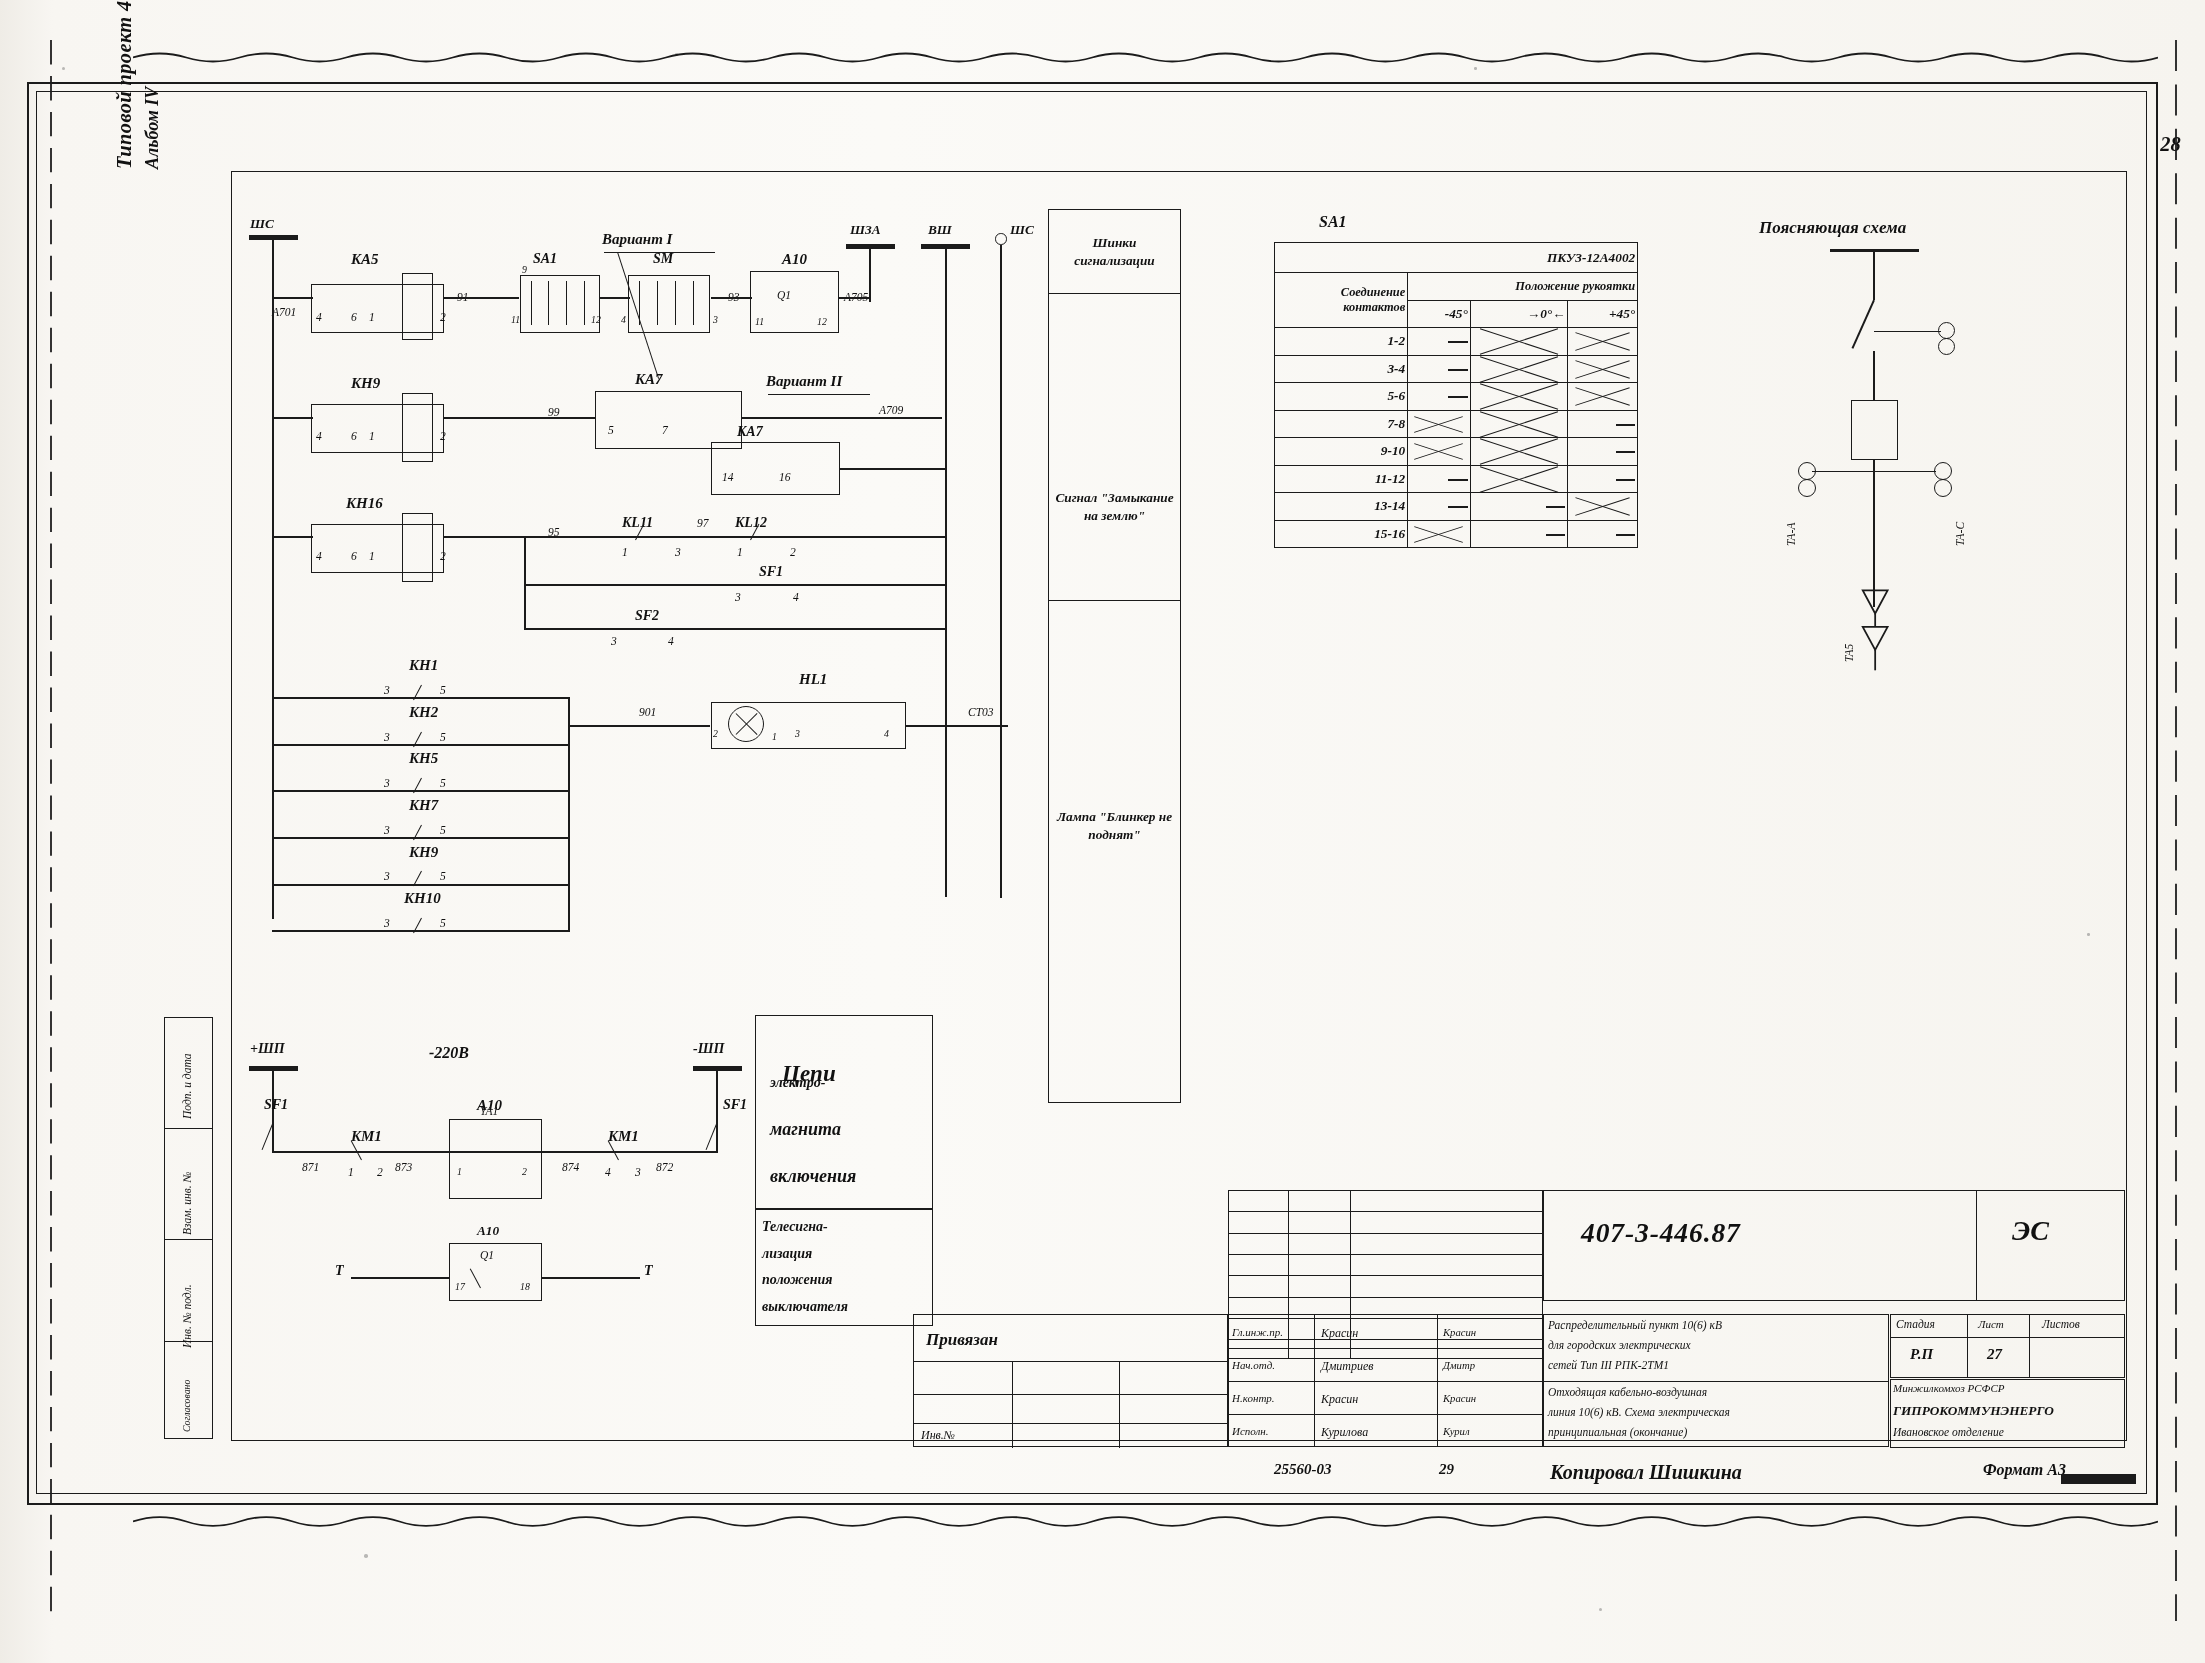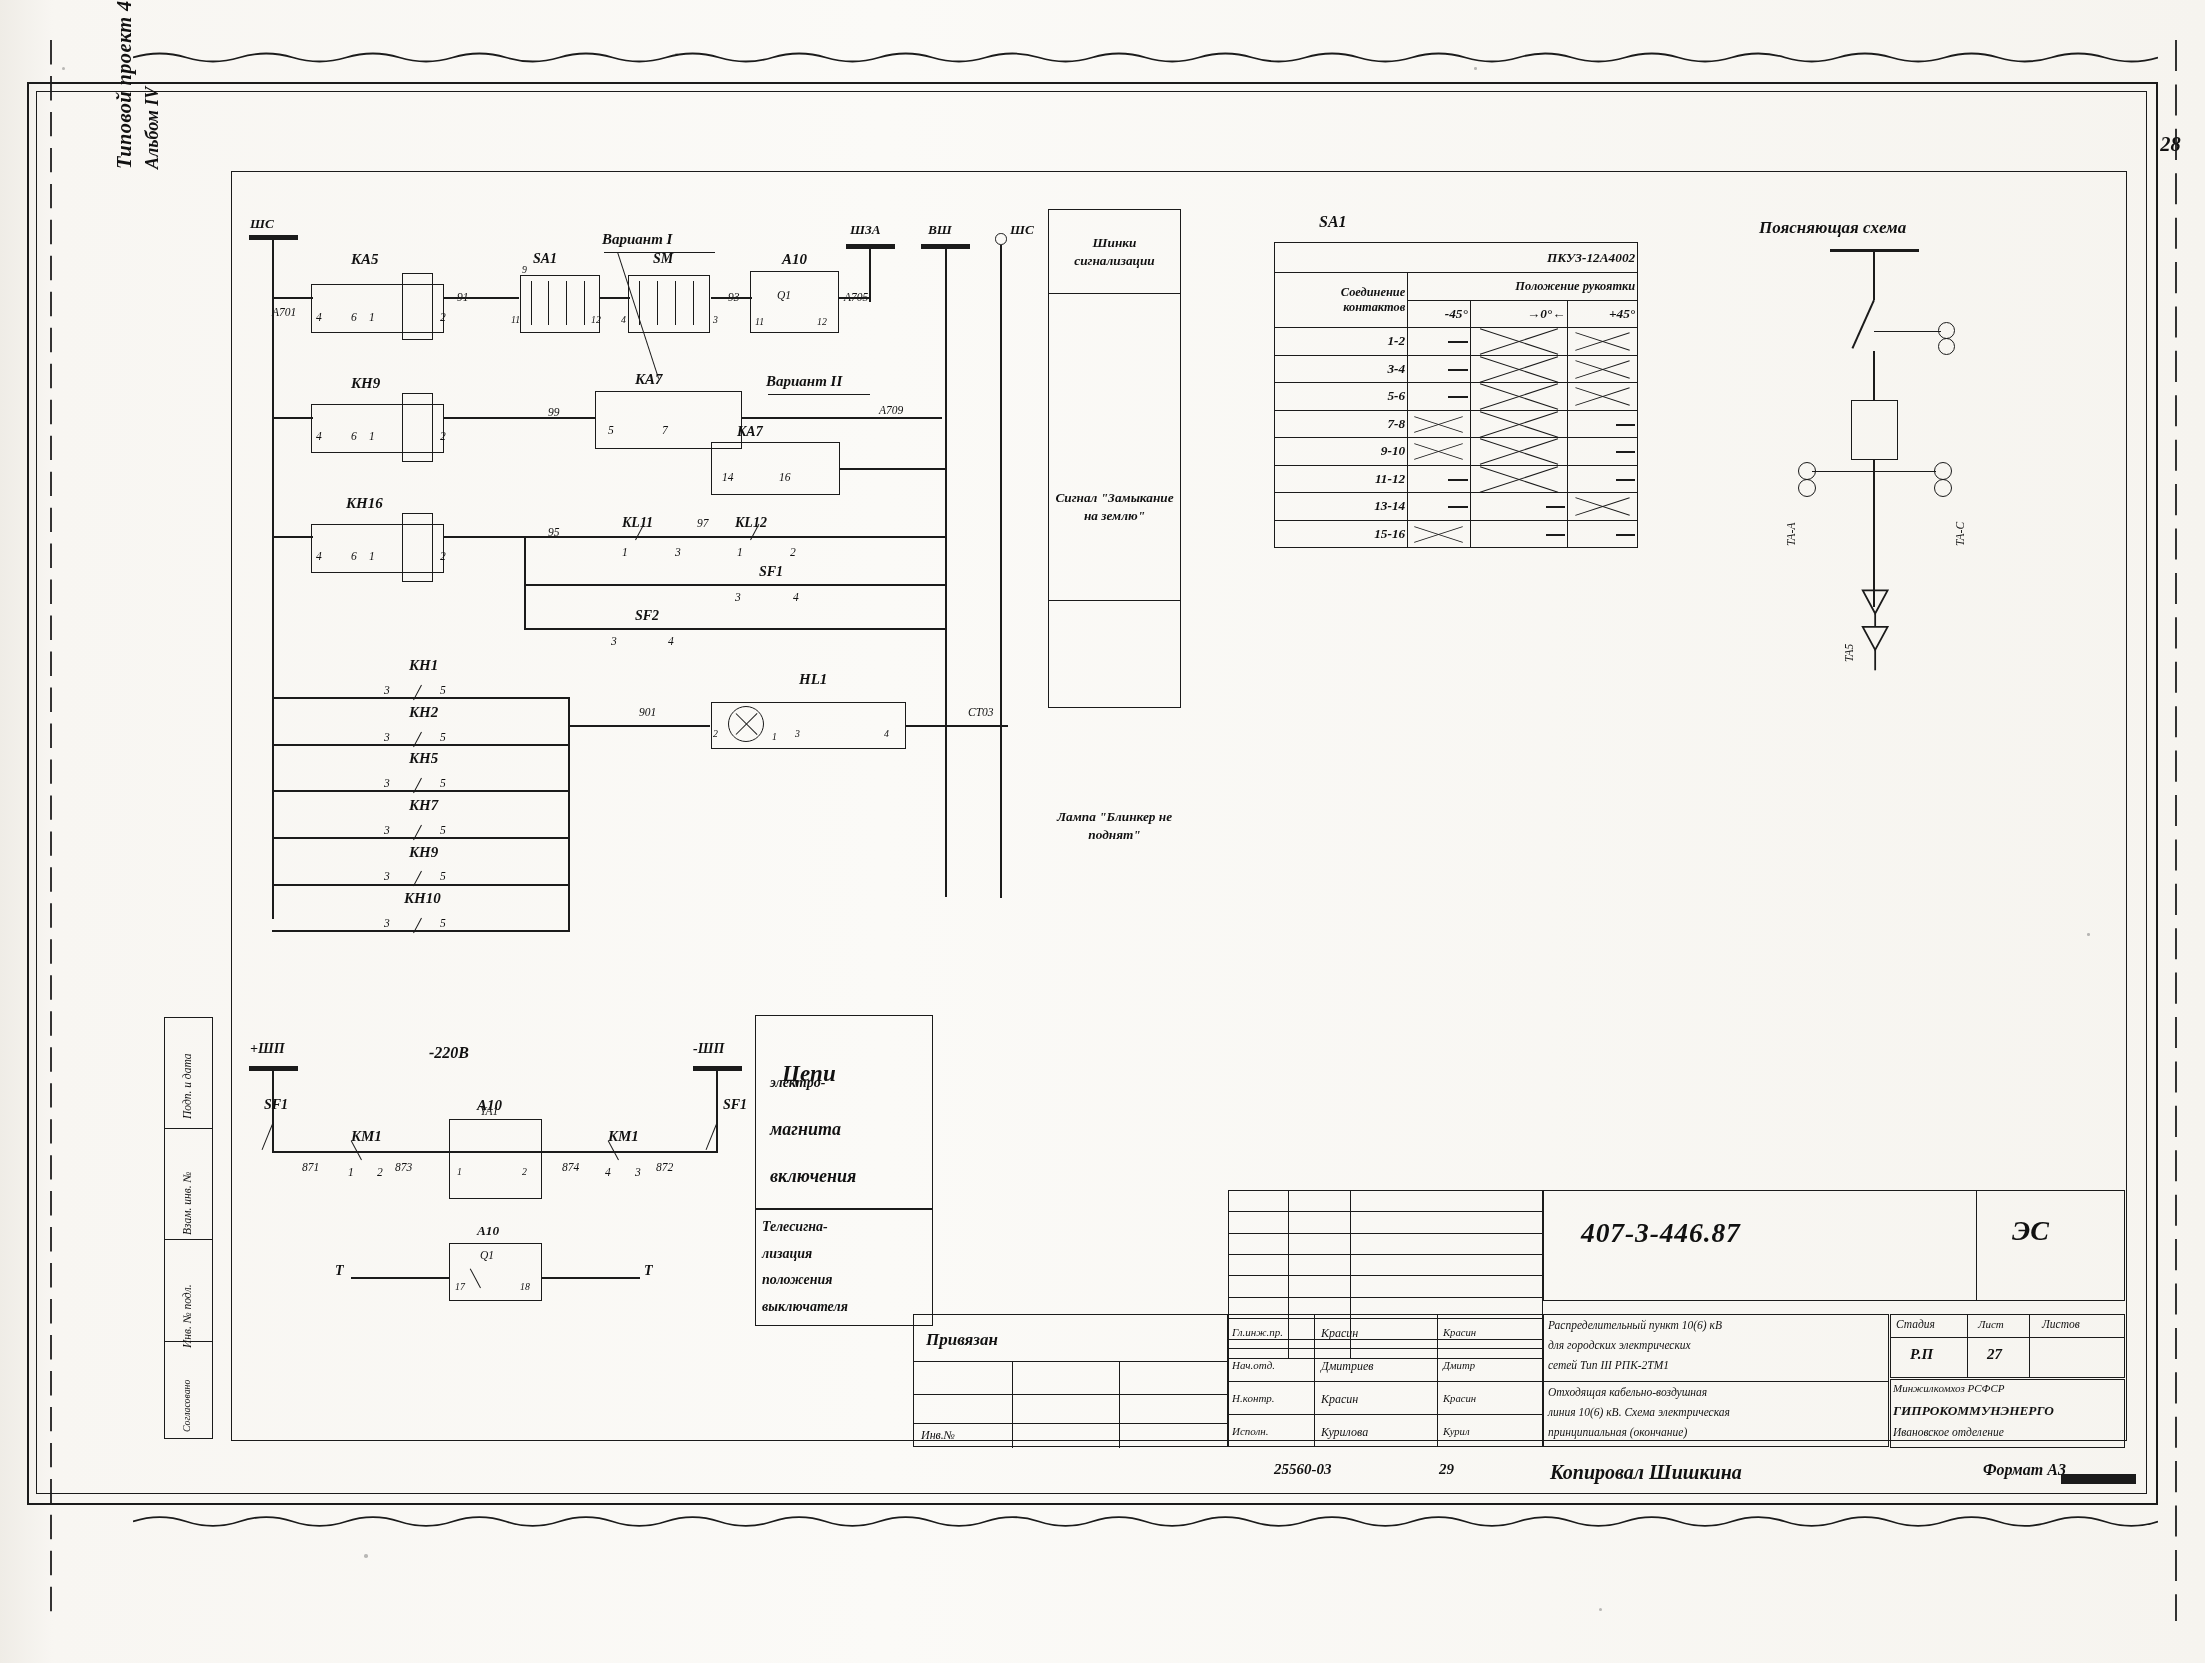--- a/index.html
+++ b/index.html
@@ -158,21 +158,21 @@
   .circle {
     position: absolute;
     border: 1.8px solid #1b1b1b;
     border-radius: 50%;
     box-sizing: border-box;
   }
   
   .sig-table {
     position: absolute;
     left: 1048px; top: 209px;
-    width: 133px; height: 499px;
+    width: 133px; height: 894px;
     border: 1.8px solid #1b1b1b;
     box-sizing: border-box;
   }
   .sig-row {
     position: absolute;
     left: 0; width: 100%;
     box-sizing: border-box;
     border-bottom: 1.8px solid #1b1b1b;
     display: flex;
     align-items: center;

